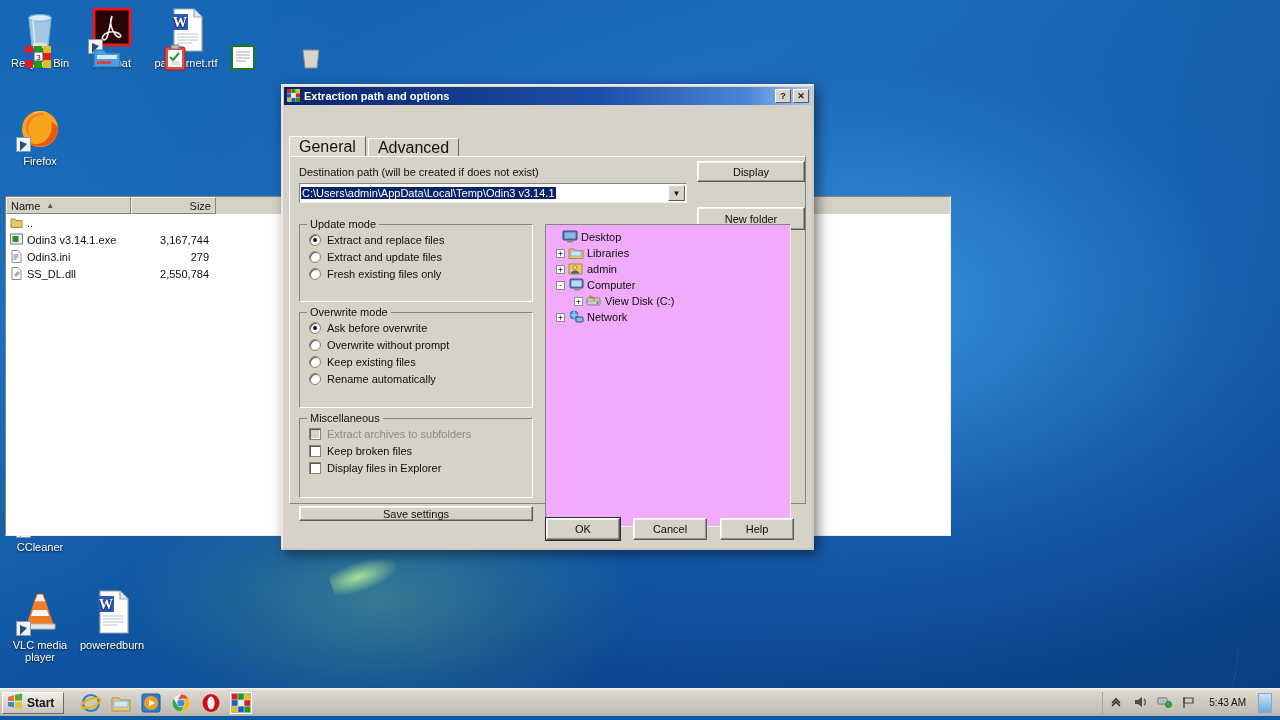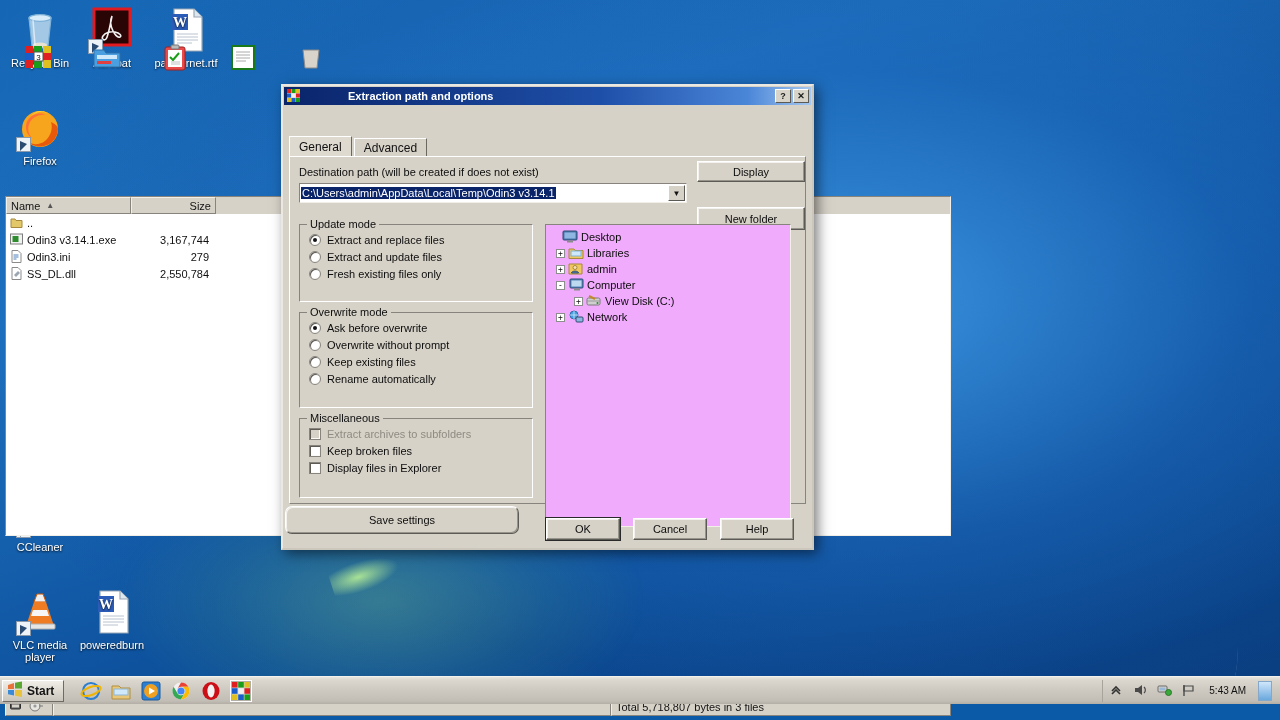--- a/index.html
+++ b/index.html
@@ -164,29 +164,29 @@
   #dlg{
     position:absolute; left:281px; top:84px; width:533px; height:466px;
     background:#d6d2c8;
     border:2px solid #cbc7bd; border-top-color:#ebe8e2; border-left-color:#ebe8e2;
     box-shadow:4px 4px 12px rgba(0,0,0,0.5);
   }
   #dlg-title{
     height:18px; margin:1px;
     background:linear-gradient(90deg,#0a246a 0%, #1e4fa8 60%, #4a86d8 88%, #a6c8f0 100%);
     display:flex;align-items:center;padding:0 2px 0 3px;
-    color:#fff;font-weight:bold;font-size:11px;gap:44px;
+    color:#fff;font-weight:bold;font-size:11px;
   }
   #dlg-title .t-text{ margin-left:4px; }
   #dlg-title .sysbtns .sysbtn{ font-weight:bold; }
   #dlg-body{ position:absolute; left:0; top:20px; right:0; bottom:0; }
   .tabrow{ position:absolute; left:6px; top:32px; display:flex; align-items:flex-end; height:19px; }
   .tab{
     height:19px; padding:0 9px; display:flex;align-items:center;
-    background:#d6d2c8; font-size:12px; color:#111;
+    background:#d6d2c8; font-size:16px; color:#111;
     border:1px solid #fff; border-right-color:#6b6860; border-bottom:none;
     margin-right:2px;
   }
   .tab.active{ height:21px; margin-top:-2px; background:#dedad0; font-weight:normal; }
   #tabpane{
     position:absolute; left:6px; top:50px; right:6px; bottom:44px;
     border:1px solid #fff; border-right-color:#87847d;border-bottom-color:#87847d;
     background:#d6d2c8;
   }
 
@@ -238,21 +238,21 @@
   .radio.on:after{
     content:""; position:absolute; left:3px;top:3px;width:4px;height:4px;border-radius:50%;background:#121212;
   }
   .check{
     width:12px;height:12px;background:#fff;border:1px solid #87847d;
     box-shadow: inset 1px 1px 0 #5d5a54, inset -1px -1px 0 #fbfaf7;
     flex:none; position:relative;
   }
   .check.disabled{ background:#d6d2c8; }
 
-  #btnSave{ position:absolute; left:2px; top:400px; width:234px; height:28px;border-radius:7px; }
+  #btnSave{ position:absolute; left:16px; top:400px; width:234px; height:15px; }
 
   #treebox{
     position:absolute; left:262px; top:118px; width:246px; height:303px;
     background:#f0abfc; border:1px solid #87847d; border-right-color:#f2efe9; border-bottom-color:#f2efe9;
     overflow:hidden; padding:4px 0 0 4px;
   }
   .tnode{ display:flex; align-items:center; height:16px; font-size:11px; color:#0d0d0d; white-space:nowrap; }
   .tplus{
     width:9px;height:9px;border:1px solid #8d8d8d;background:#fff;
     display:flex;align-items:center;justify-content:center;
@@ -260,21 +260,21 @@
     font-family:"DejaVu Sans Mono", monospace;
   }
   .tspace{ width:12px; flex:none; }
   .ticon{ width:16px;height:14px;margin-right:3px;flex:none;position:relative; }
 
   #dlgbuttons{ position:absolute; left:0; right:0; bottom:8px; display:flex; justify-content:flex-end; gap:13px; padding-right:18px; }
   #dlgbuttons .btn{ width:74px; height:22px; }
 
   
   #taskbar{
-    position:absolute; left:0; bottom:16px; width:1280px; height:28px;
+    position:absolute; left:0; bottom:4px; width:1280px; height:28px;
     background:linear-gradient(180deg,#e9e6df 0%, #dbd7cf 12%, #cdc9c0 50%, #c2beb5 88%, #b3afa6 100%);
     border-top:1px solid #f3f1ec;
     display:flex; align-items:center; gap:2px; padding:0 2px;
   }
   #startbtn{
     height:22px; min-width:62px; display:flex; align-items:center; gap:4px; padding:0 7px 0 4px;
     background:linear-gradient(180deg,#f0eee8 0%, #dedad2 50%, #c9c5bc 100%);
     border:1px solid #fff; border-right-color:#6e6b64; border-bottom-color:#6e6b64;
     font-weight:bold; font-size:12px; color:#141414;
   }

